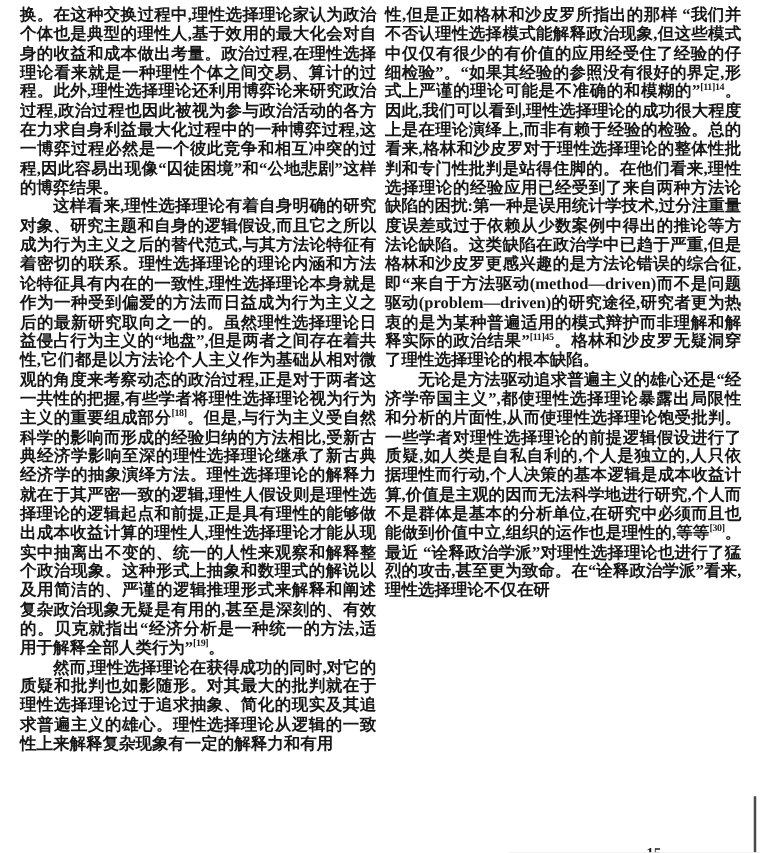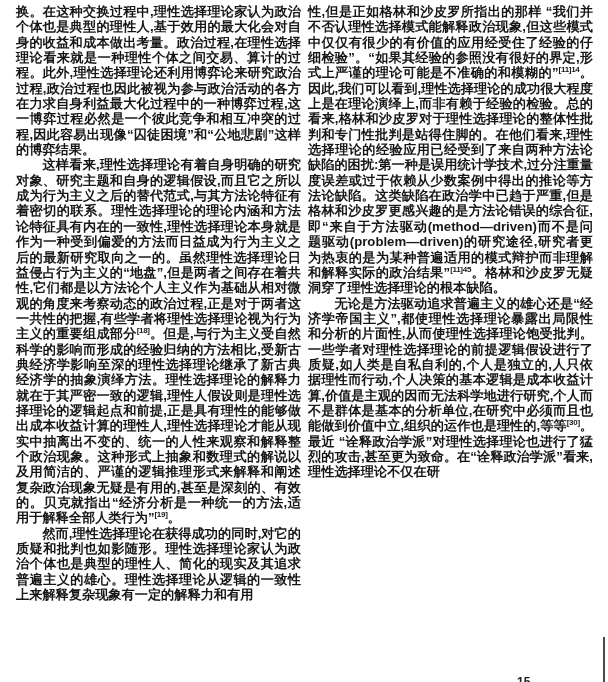--- a/index.html
+++ b/index.html
@@ -2,21 +2,21 @@
 <html><head>
 <meta charset="utf-8">
 <style>
   html, body { margin: 0; padding: 0; background: #e8e8e8; }
   .page {
     position: relative;
     width: 608px;
     height: 682px;
     background: #ffffff;
     overflow: hidden;
-    font-family: Liberation Sans, sans-serif;
+    font-family: Liberation Serif, serif;
     color: #161616;
   }
   .col {
     position: absolute;
     top: 4px;
     width: 285px;
     font-size: 13.2px;
     line-height: 15.35px;
     font-weight: 600;
     text-align: justify;
@@ -50,21 +50,21 @@
     background: #4a4a4a;
   }
 </style>
 </head>
 <body>
 
 <div class="page">
   <div class="col col-left">
       <p>换。在这种交换过程中,理性选择理论家认为政治个体也是典型的理性人,基于效用的最大化会对自身的收益和成本做出考量。政治过程,在理性选择理论看来就是一种理性个体之间交易、算计的过程。此外,理性选择理论还利用博弈论来研究政治过程,政治过程也因此被视为参与政治活动的各方在力求自身利益最大化过程中的一种博弈过程,这一博弈过程必然是一个彼此竞争和相互冲突的过程,因此容易出现像“囚徒困境”和“公地悲剧”这样的博弈结果。</p>
       <p class="indent">这样看来,理性选择理论有着自身明确的研究对象、研究主题和自身的逻辑假设,而且它之所以成为行为主义之后的替代范式,与其方法论特征有着密切的联系。理性选择理论的理论内涵和方法论特征具有内在的一致性,理性选择理论本身就是作为一种受到偏爱的方法而日益成为行为主义之后的最新研究取向之一的。虽然理性选择理论日益侵占行为主义的“地盘”,但是两者之间存在着共性,它们都是以方法论个人主义作为基础从相对微观的角度来考察动态的政治过程,正是对于两者这一共性的把握,有些学者将理性选择理论视为行为主义的重要组成部分<sup>[18]</sup>。但是,与行为主义受自然科学的影响而形成的经验归纳的方法相比,受新古典经济学影响至深的理性选择理论继承了新古典经济学的抽象演绎方法。理性选择理论的解释力就在于其严密一致的逻辑,理性人假设则是理性选择理论的逻辑起点和前提,正是具有理性的能够做出成本收益计算的理性人,理性选择理论才能从现实中抽离出不变的、统一的人性来观察和解释整个政治现象。这种形式上抽象和数理式的解说以及用简洁的、严谨的逻辑推理形式来解释和阐述复杂政治现象无疑是有用的,甚至是深刻的、有效的。贝克就指出“经济分析是一种统一的方法,适用于解释全部人类行为”<sup>[19]</sup>。</p>
-      <p class="indent">然而,理性选择理论在获得成功的同时,对它的质疑和批判也如影随形。理性选择理论家认为政治个体也是典型的理性人、简化的现实及其追求普遍主义的雄心。理性选择理论从逻辑的一致性上来解释复杂现象有一定的解释力和有用</p>
+      <p class="indent">然而,理性选择理论在获得成功的同时,对它的质疑和批判也如影随形。对其最大的批判就在于理性选择理论过于追求抽象、简化的现实及其追求普遍主义的雄心。理性选择理论从逻辑的一致性上来解释复杂现象有一定的解释力和有用</p>
     </div>
   <div class="col col-right">
       <p>性,但是正如格林和沙皮罗所指出的那样 “我们并不否认理性选择模式能解释政治现象,但这些模式中仅仅有很少的有价值的应用经受住了经验的仔细检验”。“如果其经验的参照没有很好的界定,形式上严谨的理论可能是不准确的和模糊的”<sup>[11]14</sup>。因此,我们可以看到,理性选择理论的成功很大程度上是在理论演绎上,而非有赖于经验的检验。总的看来,格林和沙皮罗对于理性选择理论的整体性批判和专门性批判是站得住脚的。在他们看来,理性选择理论的经验应用已经受到了来自两种方法论缺陷的困扰:第一种是误用统计学技术,过分注重量度误差或过于依赖从少数案例中得出的推论等方法论缺陷。这类缺陷在政治学中已趋于严重,但是格林和沙皮罗更感兴趣的是方法论错误的综合征,即“来自于方法驱动(method—driven)而不是问题驱动(problem—driven)的研究途径,研究者更为热衷的是为某种普遍适用的模式辩护而非理解和解释实际的政治结果”<sup>[11]45</sup>。格林和沙皮罗无疑洞穿了理性选择理论的根本缺陷。</p>
       <p class="indent">无论是方法驱动追求普遍主义的雄心还是“经济学帝国主义”,都使理性选择理论暴露出局限性和分析的片面性,从而使理性选择理论饱受批判。一些学者对理性选择理论的前提逻辑假设进行了质疑,如人类是自私自利的,个人是独立的,人只依据理性而行动,个人决策的基本逻辑是成本收益计算,价值是主观的因而无法科学地进行研究,个人而不是群体是基本的分析单位,在研究中必须而且也能做到价值中立,组织的运作也是理性的,等等<sup>[30]</sup>。最近 “诠释政治学派”对理性选择理论也进行了猛烈的攻击,甚至更为致命。在“诠释政治学派”看来,理性选择理论不仅在研</p>
     </div>
   <div class="page-number">15</div>
   <div class="scan-line"></div>
 </div>
 
 </body></html>

